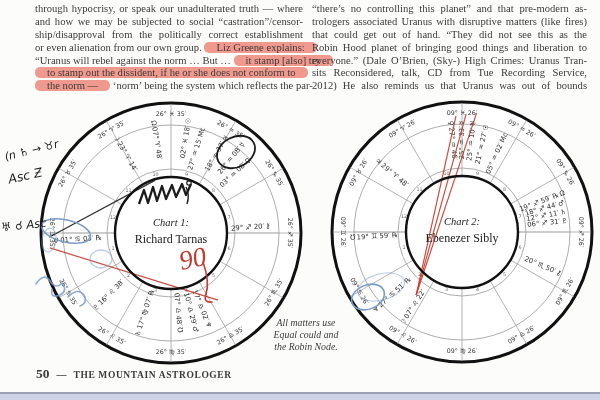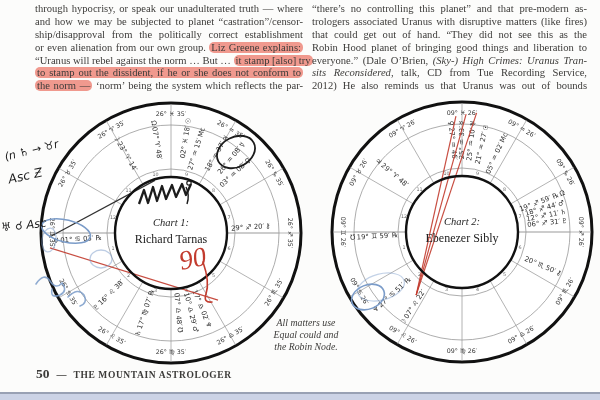--- a/index.html
+++ b/index.html
@@ -2,22 +2,22 @@
 <html><head>
 <meta charset="utf-8">
 <style>
   html,body{margin:0;padding:0;background:#e8e8e8;}
   .page{position:relative;width:600px;height:400px;background:#fcfcfb;overflow:hidden;
         font-family:"Liberation Serif",serif;color:#3c3b39;}
   .columns{position:absolute;top:3px;left:35px;display:flex;gap:9px;}
   .col{width:268px;font-size:10.6px;line-height:12.9px;}
   .col.right{width:275px;}
   .ln{text-align:justify;text-align-last:justify;height:12.9px;overflow:visible;white-space:nowrap;}
-  .hl{background:var(--hl,#f0998e);border-radius:5px;padding:0 2px;box-decoration-break:clone;}
-  .it{font-style:italic;}
+  .hl{background:var(--hl,#f0998e);border-radius:5px;padding:0 12px;box-decoration-break:clone;}
+  .it{}
   .caption{position:absolute;left:251px;top:317px;width:110px;text-align:center;
            font-style:italic;font-size:9.8px;line-height:12.2px;}
   .footer{position:absolute;left:36px;top:352px;display:flex;align-items:baseline;gap:7px;font-weight:bold;margin-top:14px;}
   .footer .num{font-size:13.5px;}
   .footer .dash{font-size:10px;}
   .footer .mag{font-size:9.5px;letter-spacing:.6px;}
   .bottom-bar{position:absolute;left:0;right:0;bottom:0;height:6px;
               background:var(--bar,#ccd3e6);border-top:2px solid var(--baredge,#99a1b4);}
   #chartlayer{position:absolute;left:0;top:0;}
   .margin-note{position:absolute;font-family:"DejaVu Sans",sans-serif;font-style:italic;
@@ -29,21 +29,21 @@
   .ctitle2{font:12px "Liberation Serif",serif;fill:#222;}
 </style>
 </head>
 <body>
 
 <div class="page" style="--hl: #f0998e; --bar: #ccd3e6; --baredge: #99a1b4;">
 
   <div class="columns">
     <div class="col" id="col-left">
         <div class="ln"><span>through hypocrisy, or speak our unadulterated truth — where</span></div>
-        <div class="ln"><span>and how we may be subjected to planet “castration”/censor-</span></div>
+        <div class="ln"><span>and how we may be subjected to social “castration”/censor-</span></div>
         <div class="ln"><span>ship/disapproval from the politically correct establishment</span></div>
         <div class="ln"><span>or even alienation from our own group. </span><span class="hl">Liz Greene explains:</span></div>
         <div class="ln"><span>“Uranus will rebel against the norm … But … </span><span class="hl">it stamp [also] try</span></div>
         <div class="ln"><span class="hl">to stamp out the dissident, if he or she does not conform to</span></div>
         <div class="ln"><span class="hl">the norm —</span><span> ‘norm’ being the system which reflects the par-</span></div>
       </div>
     <div class="col right" id="col-right">
         <div class="ln"><span>“there’s no controlling this planet” and that pre-modern as-</span></div>
         <div class="ln"><span>trologers associated Uranus with disruptive matters (like fires)</span></div>
         <div class="ln"><span>that could get out of hand. “They did not see this as the</span></div>

